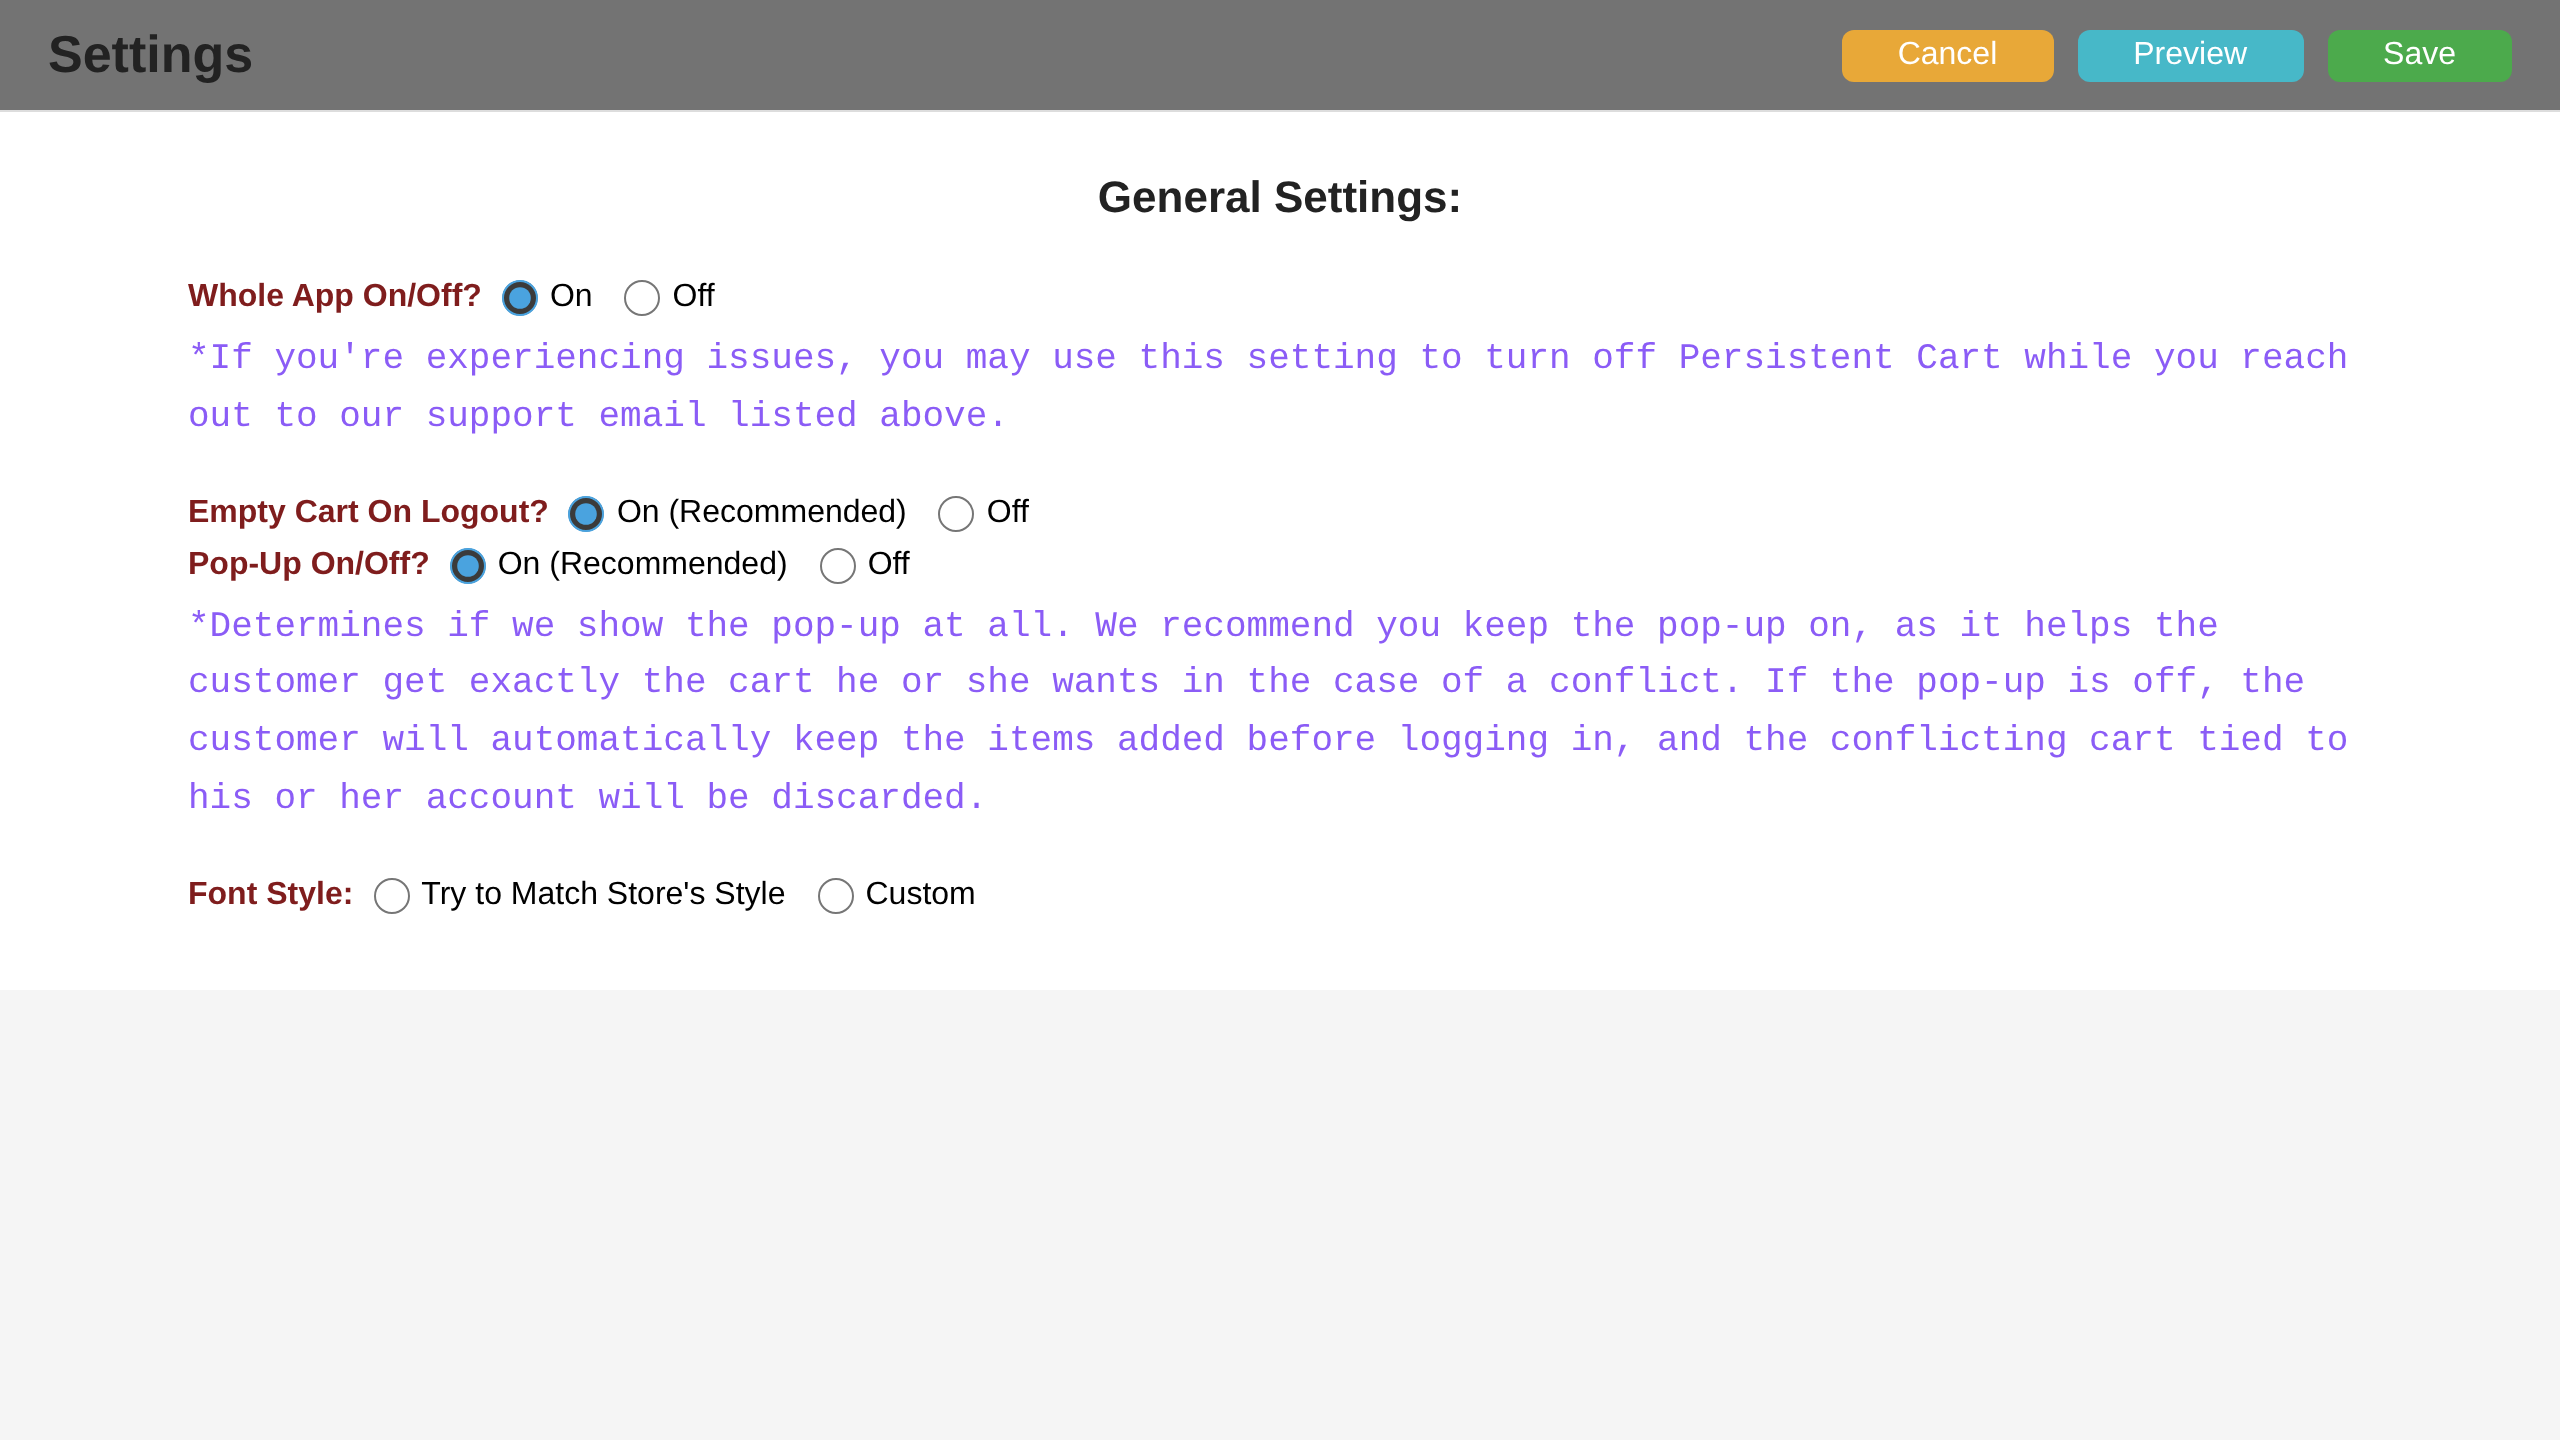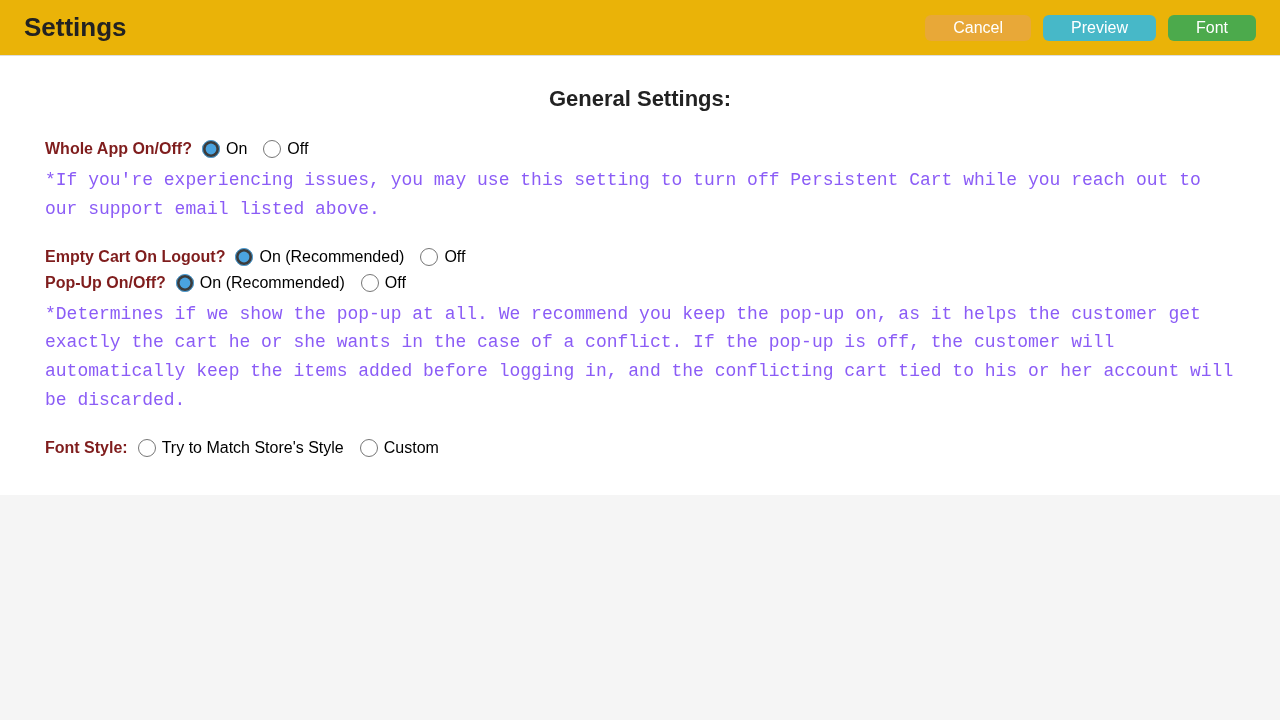--- a/index.html
+++ b/index.html
@@ -9,21 +9,21 @@
     }
 
     body {
       font-family: -apple-system, BlinkMacSystemFont, 'Helvetica Neue', Arial, sans-serif;
       background: #f5f5f5;
       width: 1280px;
       min-height: 720px;
     }
 
     .header {
-      background: #eab308;
+      background: #737373;
       border-bottom: 1px solid #ddd;
       padding: 12px 24px;
       display: flex;
       align-items: center;
       justify-content: space-between;
     }
 
     .header-title {
       font-size: 26px;
       font-weight: 600;
@@ -52,21 +52,21 @@
     .btn-preview {
       background: #47b8c8;
     }
 
     .btn-save {
       background: #4caa4c;
     }
 
     .content {
       background: #fff;
-      padding: 30px 45px;
+      padding: 30px 94px;
     }
 
     .section-title {
       text-align: center;
       font-size: 22px;
       font-weight: 600;
       color: #222;
       margin-bottom: 28px;
     }
 
@@ -129,21 +129,21 @@
     }
   </style>
 </head>
 <body>
 
 <div class="header">
   <h1 class="header-title">Settings</h1>
   <div class="header-buttons">
     <button class="btn btn-cancel">Cancel</button>
     <button class="btn btn-preview">Preview</button>
-    <button class="btn btn-save">Font</button>
+    <button class="btn btn-save">Save</button>
   </div>
 </div>
 
 <div class="content">
 
   <h2 class="section-title">General Settings:</h2>
 
   <div class="setting-row">
     <div class="setting-label-row">
       <span class="setting-label">Whole App On/Off?</span>

